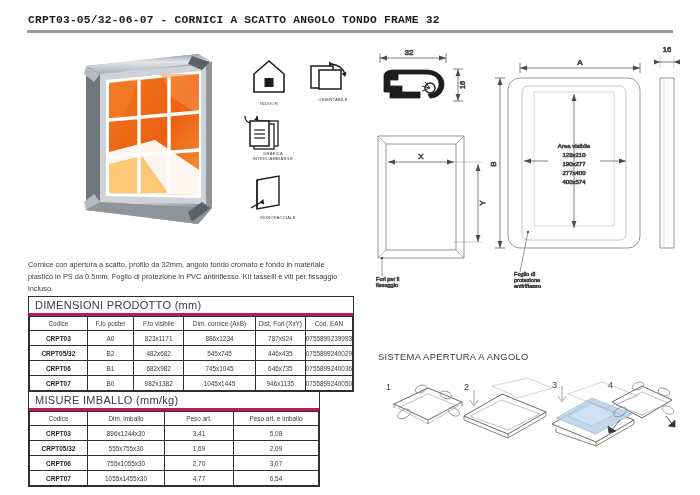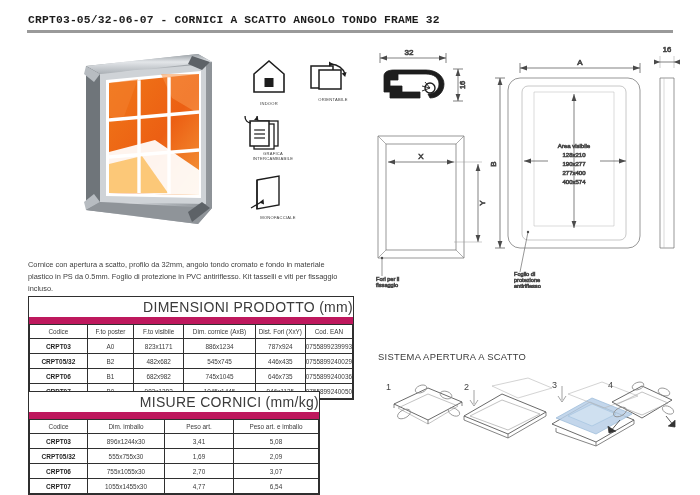--- a/index.html
+++ b/index.html
@@ -41,22 +41,22 @@
 
   
   .descr{
     position:absolute;left:28px;top:243px;width:310px;
     font-size:7.4px;line-height:1.62;color:#3c3c3c;margin-top:16px;
   }
 
   
   .tbl-wrap{position:absolute;border:1px solid #2f2f2f;background:#fff;}
   .tbl-title{
-    font-size:14px;color:#3a3a3a;padding:2px 0 2px 6px;
-    border-bottom:7px solid #be185d;letter-spacing:.3px;text-align:right;
+    font-size:11px;color:#3a3a3a;padding:2px 0 2px 6px;
+    border-bottom:3px solid #be185d;letter-spacing:.3px;
   }
   table{border-collapse:collapse;width:100%;}
   td,th{
     border:1px solid #2f2f2f;text-align:center;
     font-weight:normal;color:#3b3b3b;padding:0;
   }
   thead td{font-size:6.4px;height:13px;}
   tbody td{font-size:6.4px;height:14px;}
   tbody td.code{font-weight:bold;font-size:6.5px;color:#1f1f1f;}
 
@@ -238,21 +238,21 @@
           <td>982x1382</td>
           <td>1045x1445</td>
           <td>946x1135</td>
           <td>0755899240050</td>
         </tr>
       </tbody>
     </table>
   </div>
 
   <div class="tbl-wrap" id="imballo-table">
-    <div class="tbl-title">MISURE CORNICI (mm/kg)</div>
+    <div class="tbl-title">MISURE IMBALLO (mm/kg)</div>
     <table>
       <thead>
         <tr>
           <td>Codice</td>
           <td>Dim. imballo</td>
           <td>Peso art.</td>
           <td>Peso art. e imballo</td>
         </tr>
       </thead>
       <tbody>
@@ -395,21 +395,21 @@
         <g>
           <text x="146" y="240" font-family="Liberation Sans, sans-serif" font-size="5.6" fill="#3a3a3a">Foglio di</text>
           <text x="146" y="246" font-family="Liberation Sans, sans-serif" font-size="5.6" fill="#3a3a3a">protezione</text>
           <text x="146" y="252" font-family="Liberation Sans, sans-serif" font-size="5.6" fill="#3a3a3a">antiriflesso</text>
           <text x="146" y="258" font-family="Liberation Sans, sans-serif" font-size="5.6" fill="#3a3a3a">0,5 mm</text>
         </g>
       </g>
     </svg>
   </div>
 
-  <div class="apertura-title">SISTEMA APERTURA A SCATTO</div>
+  <div class="apertura-title">SISTEMA APERTURA A ANGOLO</div>
 
   <div class="steps">
     <svg width="300" height="92" viewBox="0 0 300 92">
       <g fill="none" stroke="#555" stroke-width=".8" stroke-linejoin="round">
 
         <g>
           <path d="M18,32 L52,16 L86,30 L52,48 Z" stroke="#444"></path>
           <path d="M22,36 L52,22 L82,34 L52,52 Z" stroke="#999" stroke-width=".6"></path>
           <path d="M18,32 L18,36 M86,30 L86,34 M52,48 L52,52" stroke="#666"></path>
 

